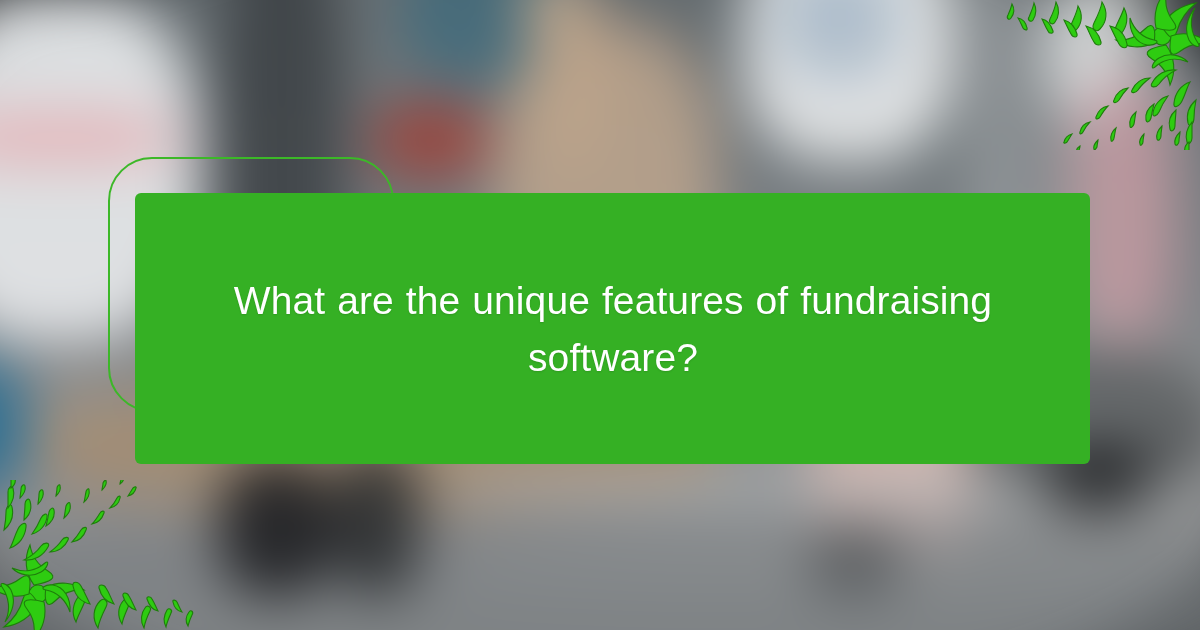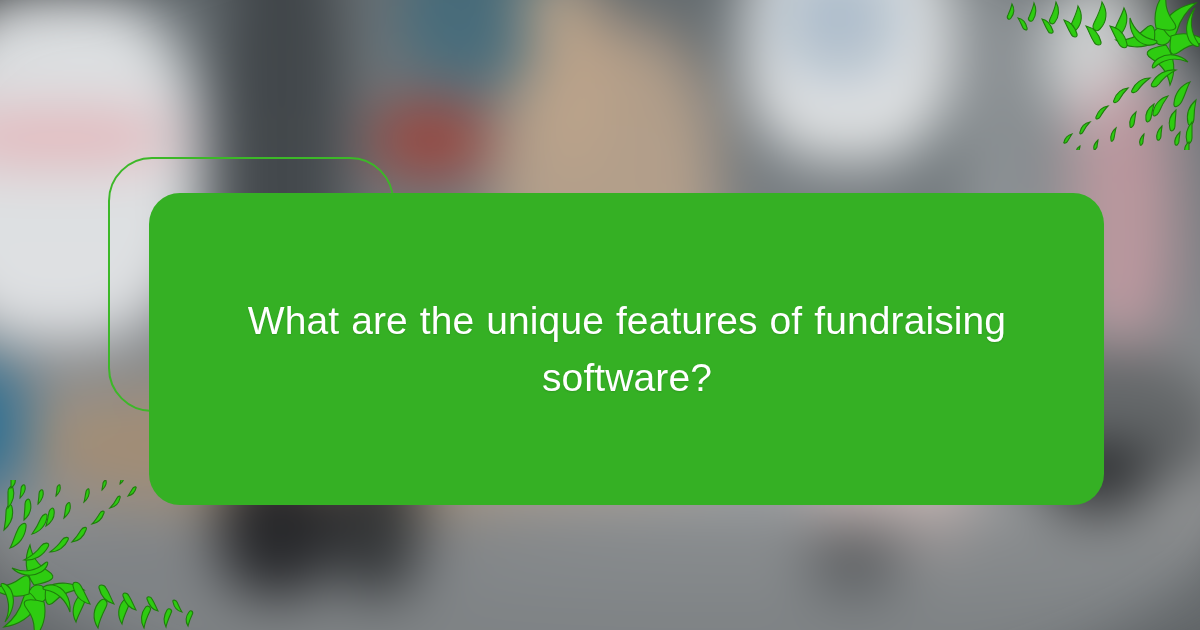--- a/index.html
+++ b/index.html
@@ -98,27 +98,26 @@
     left:108px; top:157px;
     width:286px; height:255px;
     border:2.5px solid var(--accent,#3CB828);
     border-radius:44px;
     background:transparent;
   }
 
   #card-filled {
     position:absolute;
     left:135px; top:193px;
-    width:955px; height:312px;
-    border-radius:31px;
+    width:955px; height:271px;
+    border-radius:6px;
     background:#35B024;
     display:flex;
     align-items:center;
     justify-content:flex-start;
-    margin-left:14px;
   }
 
   #question-text {
     width:100%;
     padding:0 96px 0 97px;
     color:#ffffff;
     font-family:"Liberation Sans", sans-serif;
     font-size:39px;
     font-weight:400;
     line-height:57px;

